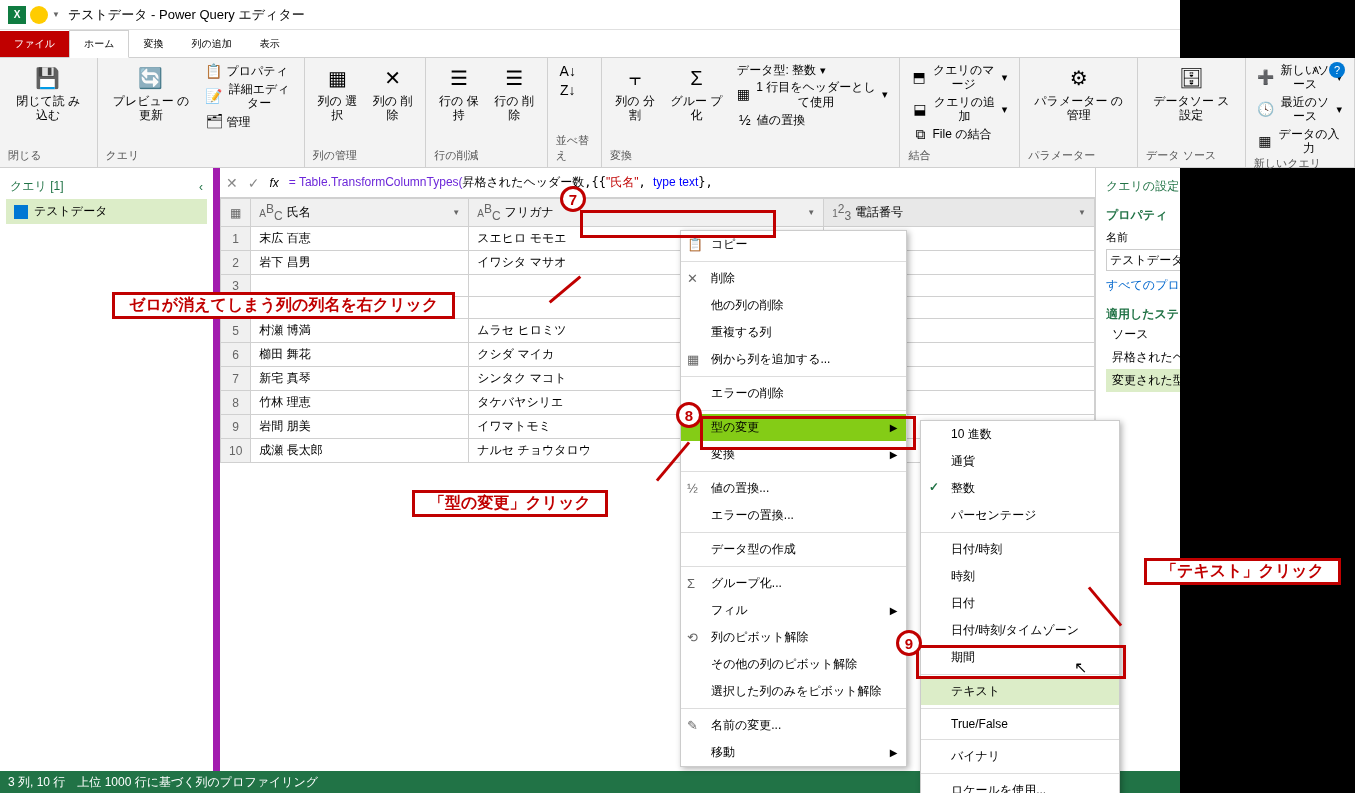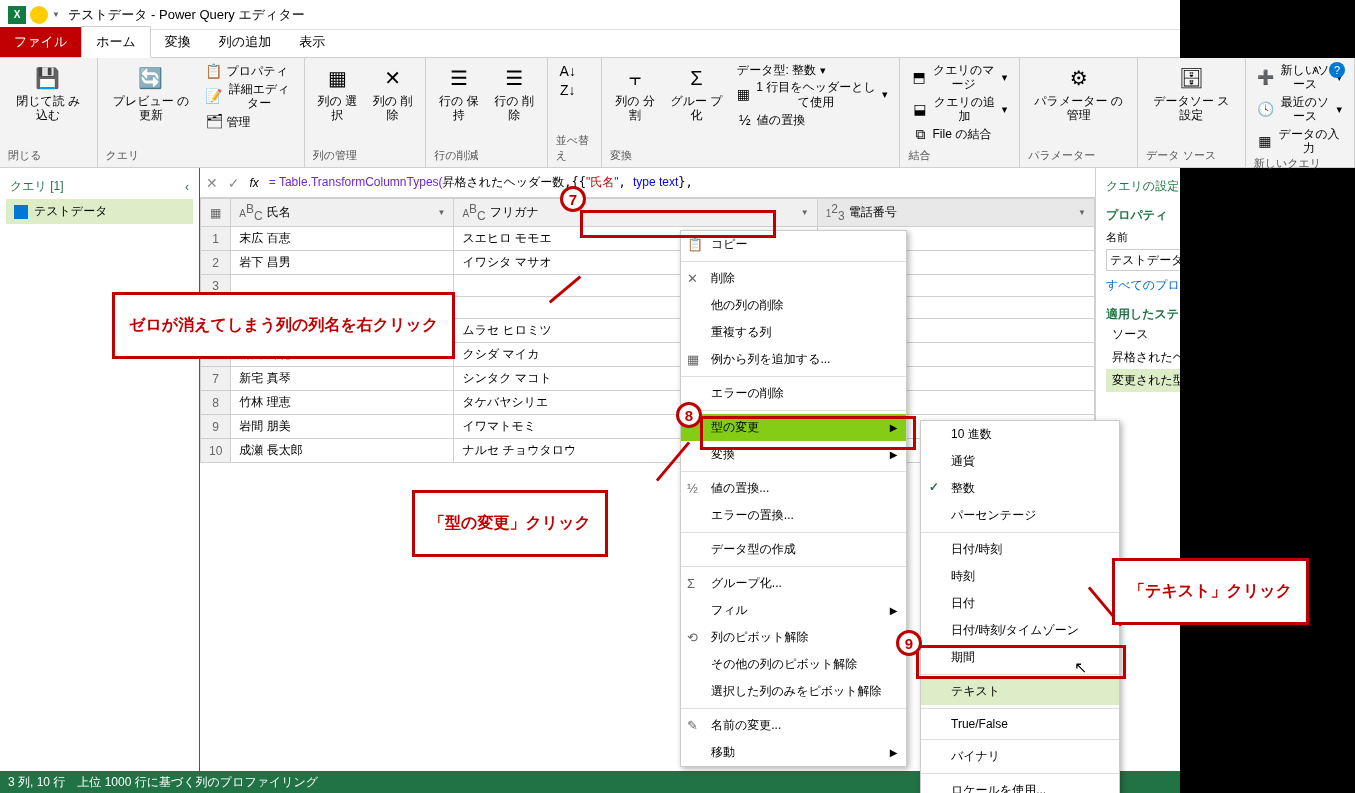--- a/index.html
+++ b/index.html
@@ -6,37 +6,37 @@
 body{background:#fff;width:1355px;height:793px;position:relative;overflow:hidden}
 .black-right{position:absolute;right:0;top:0;width:175px;height:793px;background:#000}
 .titlebar{height:30px;background:#fff;display:flex;align-items:center;padding:0 8px;border-bottom:1px solid #e0e0e0}
 .titlebar .excel-icon{width:18px;height:18px;background:#107c41;margin-right:4px;display:inline-flex;align-items:center;justify-content:center;color:#fff;font-size:10px;font-weight:bold}
 .titlebar .smiley{width:18px;height:18px;background:#ffcc00;border-radius:50%;margin-right:4px;position:relative}
 .titlebar .dd{font-size:8px;margin-right:8px;color:#666}
 .titlebar .title{flex:1;font-size:13px}
 .titlebar .winbtns{display:flex;gap:18px;align-items:center}
 .titlebar .winbtns span{font-size:14px;cursor:pointer}
 .tabs{height:28px;display:flex;align-items:flex-end;border-bottom:1px solid #d0d0d0}
-.tab{padding:6px 14px;font-size:13px;cursor:pointer}
+.tab{padding:6px 14px;font-size:10px;cursor:pointer}
 .tab.file{background:#c00000;color:#fff}
 .tab.active{background:#fff;border:1px solid #d0d0d0;border-bottom:1px solid #fff;margin-bottom:-1px}
 .ribbon{height:110px;background:#f3f3f3;display:flex;border-bottom:1px solid #d0d0d0;position:relative}
 .ribbon .help{position:absolute;right:10px;top:4px;display:flex;gap:10px;align-items:center}
 .ribbon .help .caret{font-size:10px}
 .ribbon .help .q{width:16px;height:16px;background:#0078d4;color:#fff;border-radius:50%;display:inline-flex;align-items:center;justify-content:center;font-size:11px}
 .rgroup{border-right:1px solid #d0d0d0;padding:4px 8px 2px;display:flex;flex-direction:column;justify-content:space-between;height:100%}
 .rgroup .btns{display:flex;gap:6px;align-items:flex-start}
 .rgroup .lbl{text-align:left;font-size:11px;color:#555;padding-bottom:2px}
 .rbtn{display:flex;flex-direction:column;align-items:center;gap:2px;padding:2px 4px;cursor:pointer;font-size:11px;text-align:center;line-height:1.2}
 .rbtn .ico{width:28px;height:28px;display:flex;align-items:center;justify-content:center;font-size:20px}
 .rbtn.small{flex-direction:row;align-items:center;gap:4px;padding:1px 4px}
 .rbtn.small .ico{width:16px;height:16px;font-size:14px}
 .vstack{display:flex;flex-direction:column;gap:1px}
 .content{display:flex;height:calc(100% - 168px - 22px)}
-.qpanel{width:200px;border-right:1px solid #a21caf;padding:6px}
+.qpanel{width:220px;border-right:7px solid #a21caf;padding:6px}
 .qpanel .hdr{display:flex;justify-content:space-between;align-items:center;color:#217346;font-size:13px;padding:4px}
 .qpanel .qitem{background:#dcedc8;padding:4px 8px;display:flex;align-items:center;gap:6px}
 .qpanel .qitem .tico{width:14px;height:14px;background:#0078d4}
 .main{flex:1;display:flex;flex-direction:column;position:relative}
 .fbar{height:30px;display:flex;align-items:center;border-bottom:1px solid #d0d0d0;padding:0 6px;gap:10px}
 .fbar .x{color:#888;font-size:14px}
 .fbar .chk{color:#888;font-size:14px}
 .fbar .fx{font-style:italic}
 .fbar .formula{font-family:Consolas,monospace;font-size:12px}
 .fbar .formula .kw{color:#6d28d9}
@@ -53,21 +53,21 @@
 .settings{width:260px;border-left:1px solid #d0d0d0;padding:10px}
 .settings .title{color:#217346;font-size:16px;display:flex;justify-content:space-between}
 .settings .sect{margin-top:12px;color:#217346;font-size:12px;font-weight:bold}
 .settings input{width:100%;padding:3px;border:1px solid #ccc;margin-top:4px}
 .settings .link{color:#0066cc;margin-top:6px;display:block}
 .settings .step{padding:3px 6px;display:flex;align-items:center;justify-content:space-between}
 .settings .step.active{background:#dcedc8}
 .settings .gear{color:#888;font-size:12px}
 .statusbar{height:22px;background:#217346;color:#fff;display:flex;align-items:center;padding:0 8px;font-size:11px}
 .statusbar .right{margin-left:auto}
-.callout{position:absolute;background:#fff;border:3px solid #c00000;padding:20px 14px;color:#c00000;font-weight:bold;font-size:16px;z-index:100}
+.callout{position:absolute;background:#fff;border:3px solid #c00000;padding:0 14px;color:#c00000;font-weight:bold;font-size:16px;z-index:100}
 .numcircle{position:absolute;width:26px;height:26px;border:3px solid #c00000;border-radius:50%;background:#fff;color:#c00000;font-weight:bold;display:flex;align-items:center;justify-content:center;z-index:101;font-size:15px}
 .redbox{position:absolute;border:3px solid #c00000;z-index:99;pointer-events:none}
 .ctxmenu{position:absolute;background:#fff;border:1px solid #ccc;box-shadow:2px 2px 6px rgba(0,0,0,.3);z-index:90;min-width:220px}
 .ctxmenu .item{padding:5px 24px 5px 30px;display:flex;align-items:center;position:relative;cursor:pointer}
 .ctxmenu .item.hl{background:#84cc16}
 .ctxmenu .item .ico{position:absolute;left:6px;font-size:13px;color:#666}
 .ctxmenu .item .arrow{position:absolute;right:8px;font-size:10px}
 .ctxmenu .sep{height:1px;background:#ddd;margin:3px 0}
 .submenu{position:absolute;background:#fff;border:1px solid #ccc;box-shadow:2px 2px 6px rgba(0,0,0,.3);z-index:95;min-width:200px}
 .submenu .item{padding:5px 24px 5px 30px;position:relative;cursor:pointer}
@@ -511,15 +511,15 @@
 <div class="callout" style="left:112px;top:292px">ゼロが消えてしまう列の列名を右クリック</div>
 
 <div class="numcircle" style="left:676px;top:402px">8</div>
 <div class="redbox" style="left:700px;top:416px;width:216px;height:34px"></div>
 <div class="leader" style="left:648px;top:460px;width:50px;height:3px;transform:rotate(-50deg)"></div>
 <div class="callout" style="left:412px;top:490px">「型の変更」クリック</div>
 
 <div class="numcircle" style="left:896px;top:630px">9</div>
 <div class="redbox" style="left:916px;top:645px;width:210px;height:34px"></div>
 <div class="leader" style="left:1080px;top:605px;width:50px;height:3px;transform:rotate(50deg)"></div>
-<div class="callout" style="left:1112px;top:558px">「テキスト」クリック</div>
+<div class="callout" style="left:1144px;top:558px">「テキスト」クリック</div>
 
 <span class="cursor" style="left:1074px;top:658px">↖</span>
 
 </body></html>

